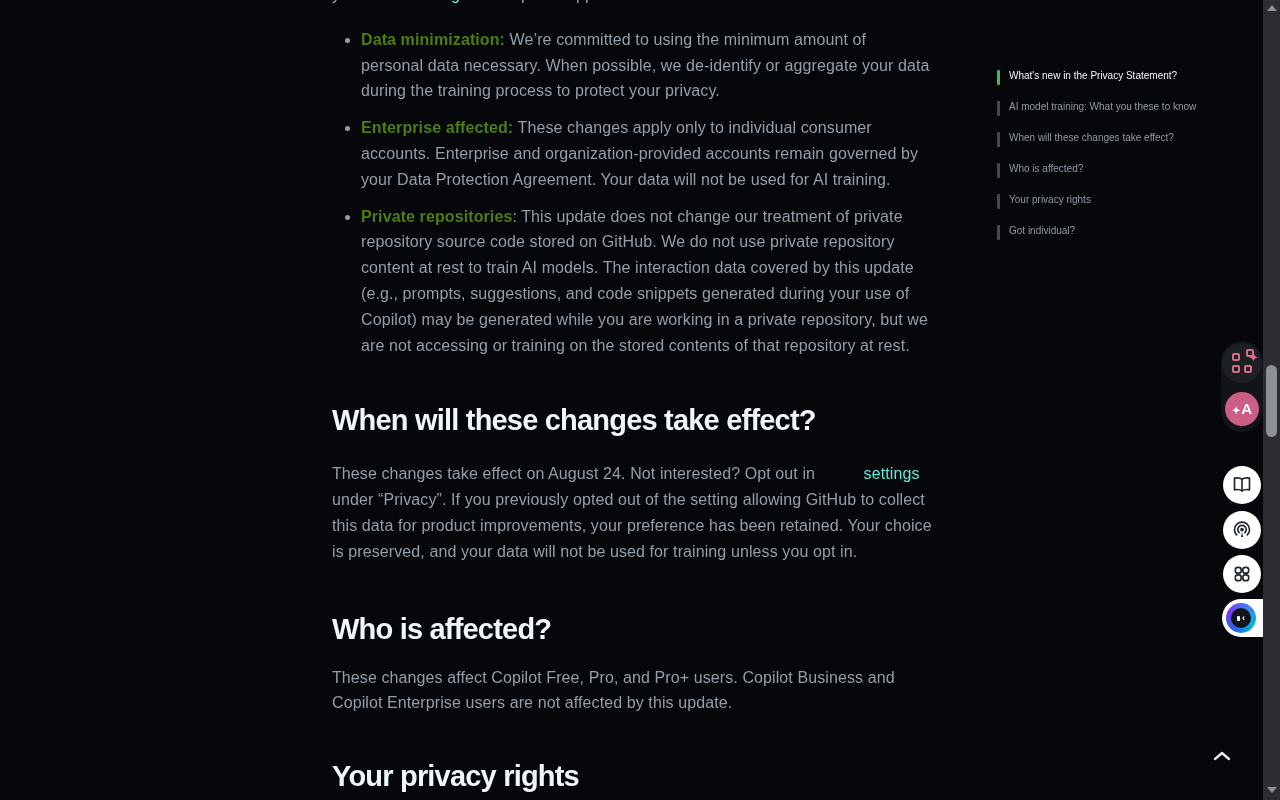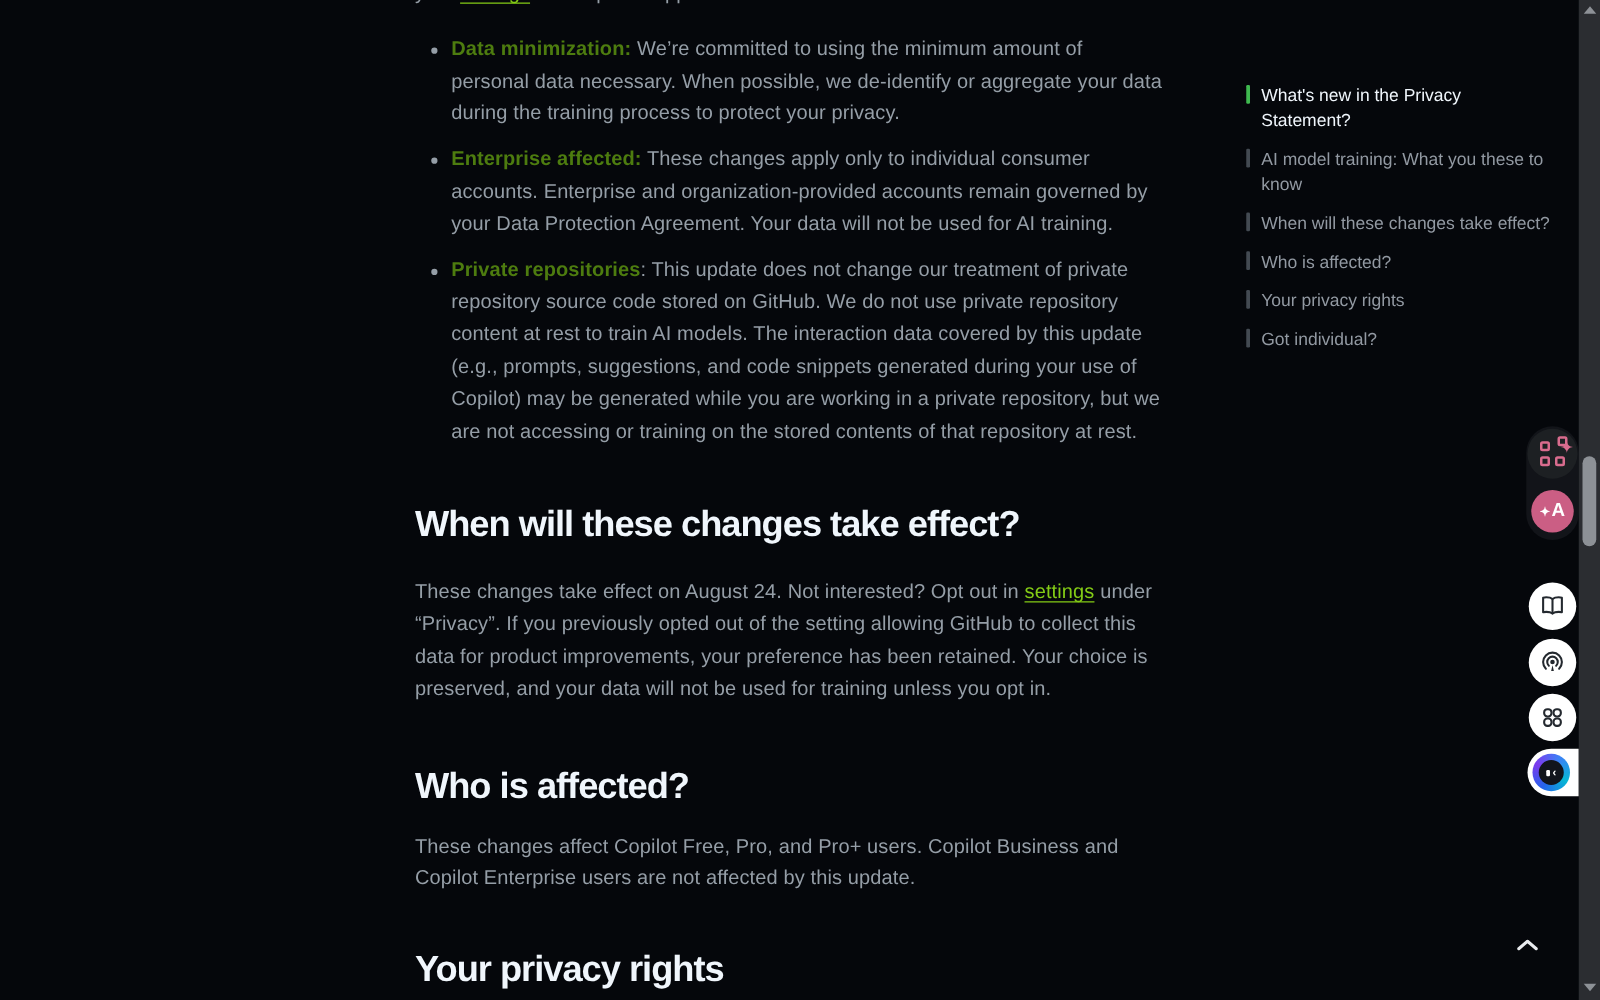--- a/index.html
+++ b/index.html
@@ -4,38 +4,38 @@
 <style>
   * { margin:0; padding:0; box-sizing:border-box; }
   html,body { width:1280px; height:800px; overflow:hidden; background:#05070b;
     font-family:"Liberation Sans", sans-serif; }
   a { cursor:pointer; }
 
   
   .article { position:absolute; left:332px; top:-18px; width:600px; color:#959ea7;
     font-size:16px; line-height:25.8px; letter-spacing:.1px; }
   .clipped { white-space:nowrap; }
-  .lnk { color:#84cc16; text-decoration:underline; text-underline-offset:3px; }
+  .lnk { color:#5eead4; text-underline-offset:3px;margin-left:44px; }
   .article strong { color:#4d7c0f; font-weight:700; }
   .article ul { list-style:none; margin-top:19px; }
   .article li { position:relative; padding-left:29px; margin-bottom:11px; }
   .article li::before { content:""; position:absolute; left:13px; top:11px;
     width:5px; height:5px; border-radius:50%; background:#959ea7; }
   h2 { color:#f0f6fc; font-size:29px; line-height:40px; font-weight:800;
     letter-spacing:-0.8px; margin-top:42px; }
   h2.h-who { margin-top:44px; }
   h2.h-rights { margin-top:40px; }
   p.body { margin-top:21px; }
   p.body.tight { margin-top:16px; }
 
   
   .toc { position:absolute; left:997px; top:66px; width:252px; display:flex;
     flex-direction:column; gap:11px; }
-  .toc-item { display:flex; gap:9px; font-size:14px; line-height:20px;
-    color:#9299a2; cursor:pointer; }
+  .toc-item { display:flex; gap:9px; font-size:10px; line-height:20px;
+    color:#9299a2; cursor:pointer;align-items:center; }
   .toc-item .bar { flex:0 0 3px; height:15px; margin-top:2px; background:#434a52;
     border-radius:1px; }
   .toc-item.active { color:#f0f6fc; font-weight:500; }
   .toc-item.active .bar { background:#3fb950; }
   .toc-item .txt { max-width:234px; }
 
   
   .rail-panel { position:absolute; left:1221px; top:341px; width:42px; height:91px;
     background:#121419; border-radius:21px; }
   .btn-circle { position:absolute; display:flex; align-items:center;

